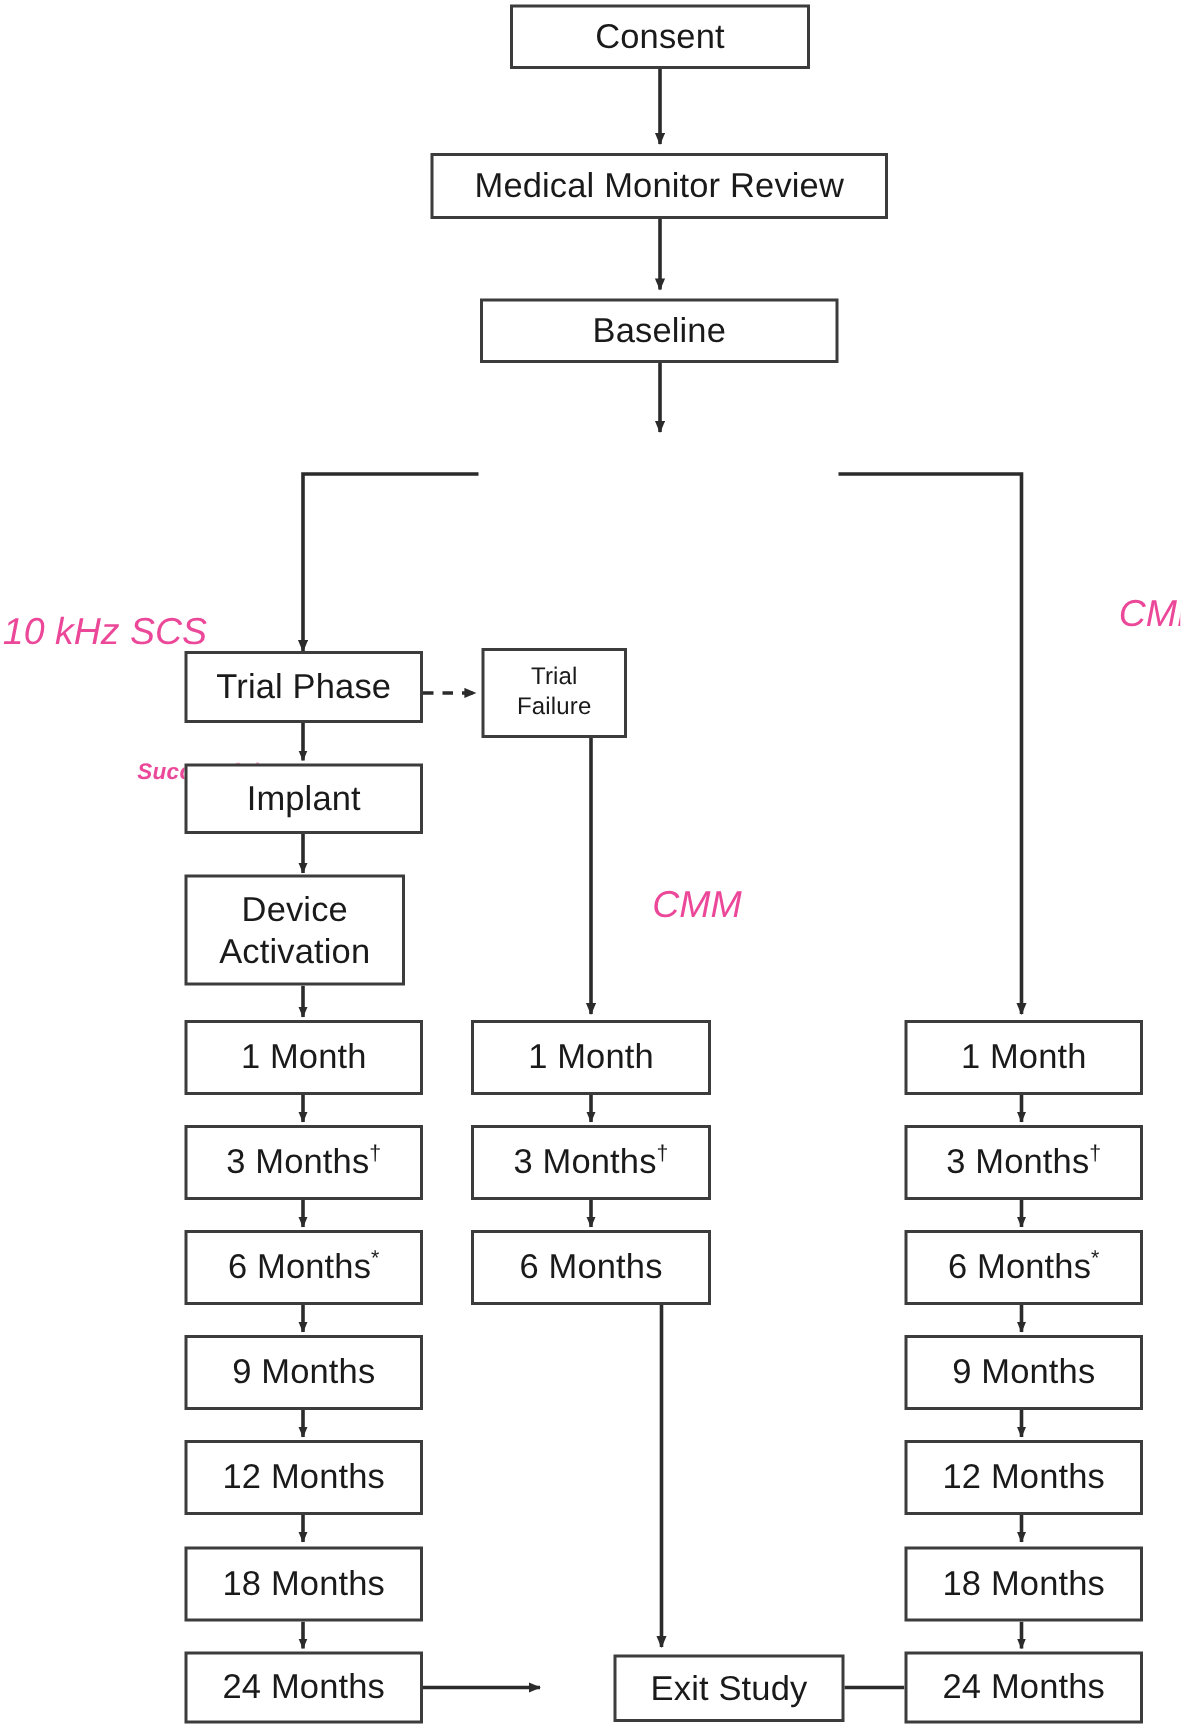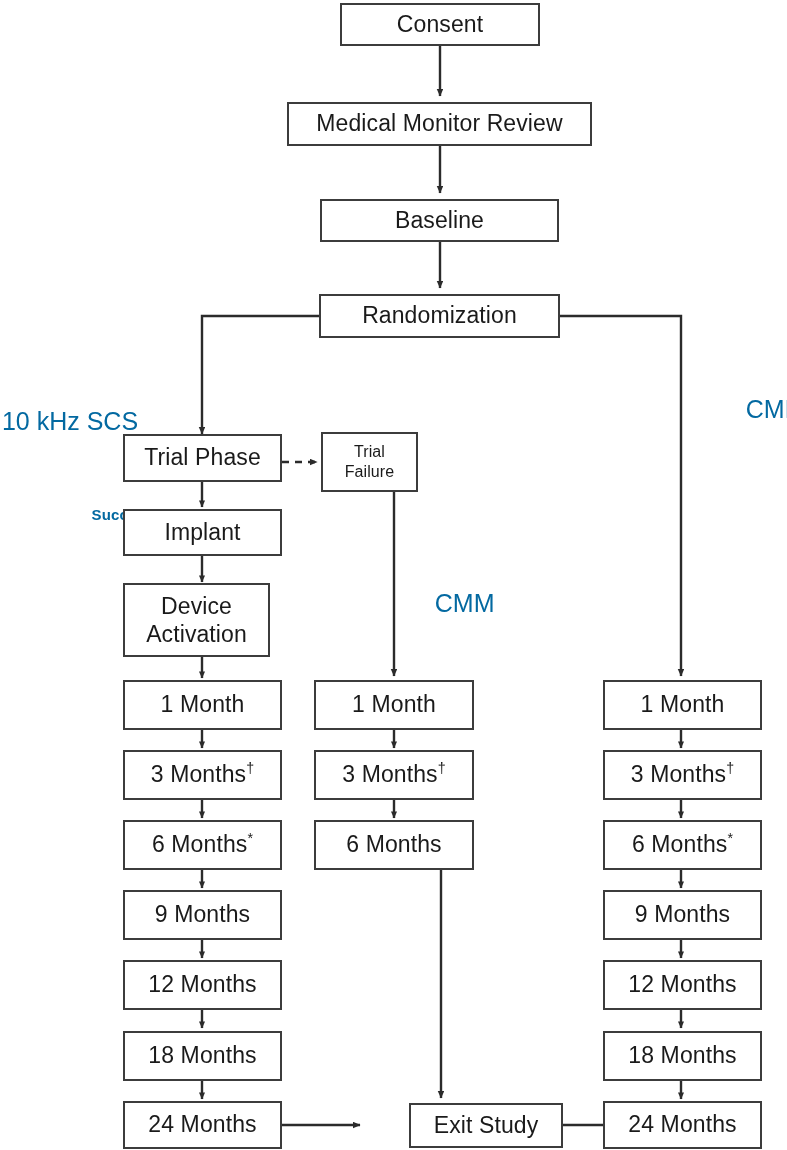--- a/index.html
+++ b/index.html
@@ -43,24 +43,25 @@
   }
   .node.small {
     font-size: 16px;
     border-width: 2px;
   }
   .node.twoline {
     line-height: 1.22;
   }
   .label {
     position: absolute;
-    color: #0369a1;
+    color: #ec4899;
     font-size: 25px;
     white-space: pre;
     line-height: 1.25;
+    font-style: italic;
   }
   .label.bold {
     font-weight: bold;
     font-size: 15px;
     letter-spacing: 0.2px;
   }
   .label.center {
     text-align: center;
   }
   sup.mark {
@@ -137,23 +138,20 @@
   </div>
 
   <div class="node" style="left:320px; top:199px; width:239px; height:43px;">
     <span>Baseline</span>
   </div>
 
   <div class="node" style="left:287px; top:102px; width:305px; height:44px;">
     <span>Medical Monitor Review</span>
   </div>
 
-  <div class="node" style="left:319px; top:294px; width:241px; height:44px;">
-    <span>Randomization</span>
-  </div>
 
   <div class="label center" style="left:0px; top:343px; width:140px;">
     <div>10 kHz SCS</div>
   </div>
 
   <div class="label" style="left:718px; top:363px;">
     <span>CMM</span>
   </div>
 
   <div class="label" style="left:407px; top:557px;">

